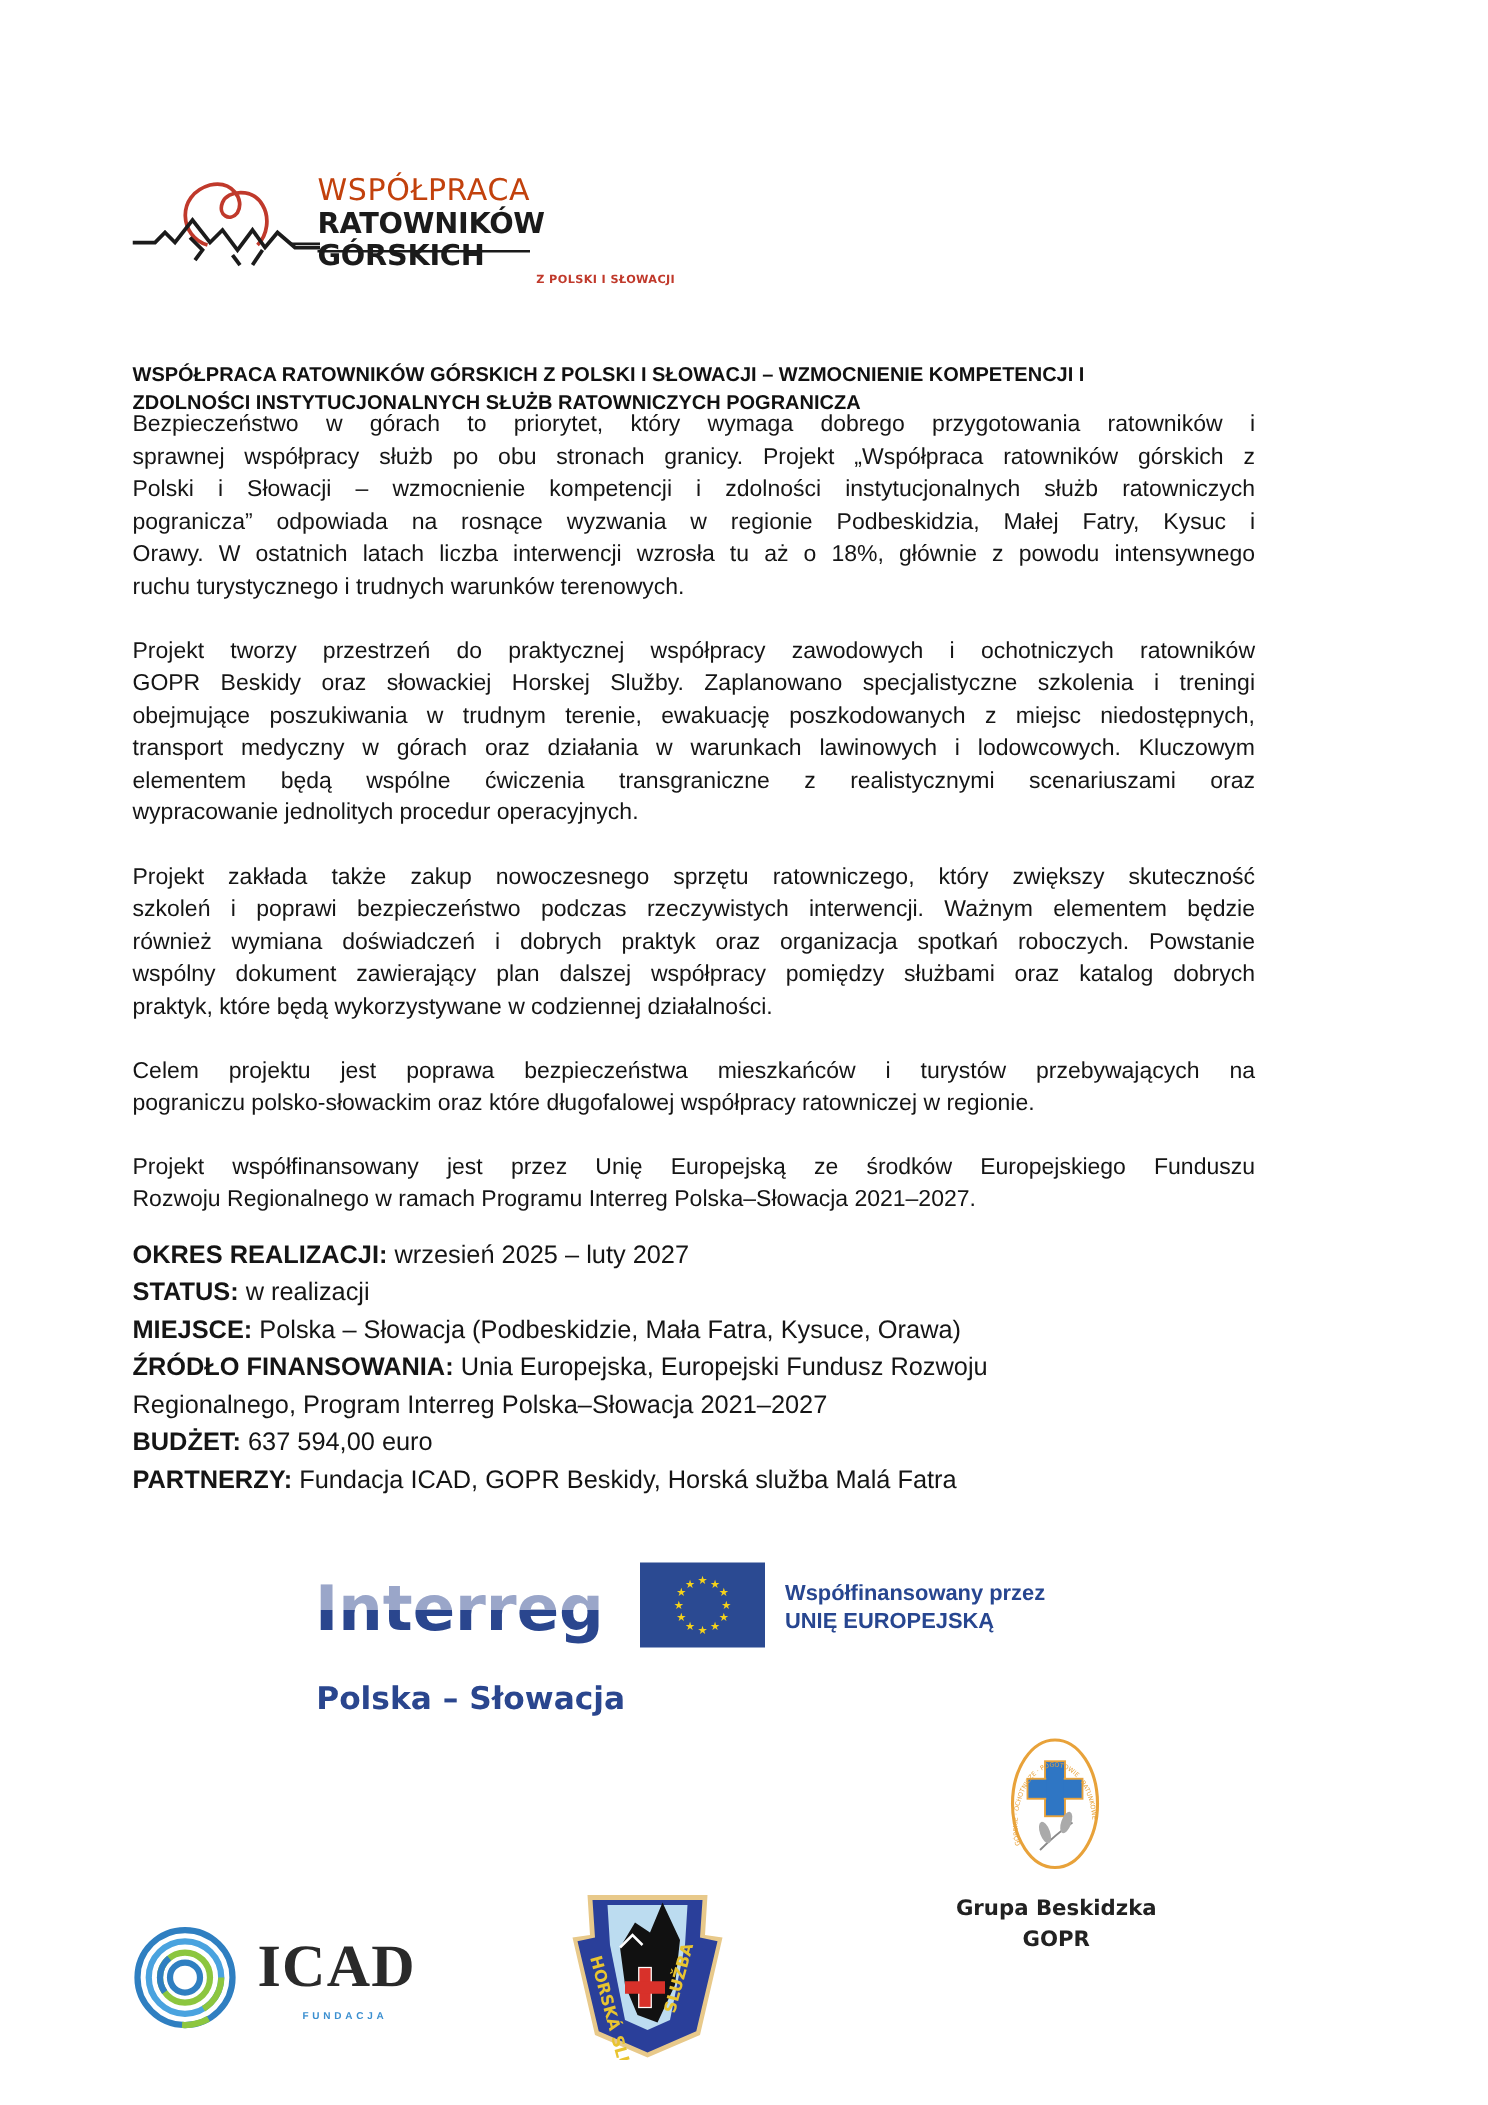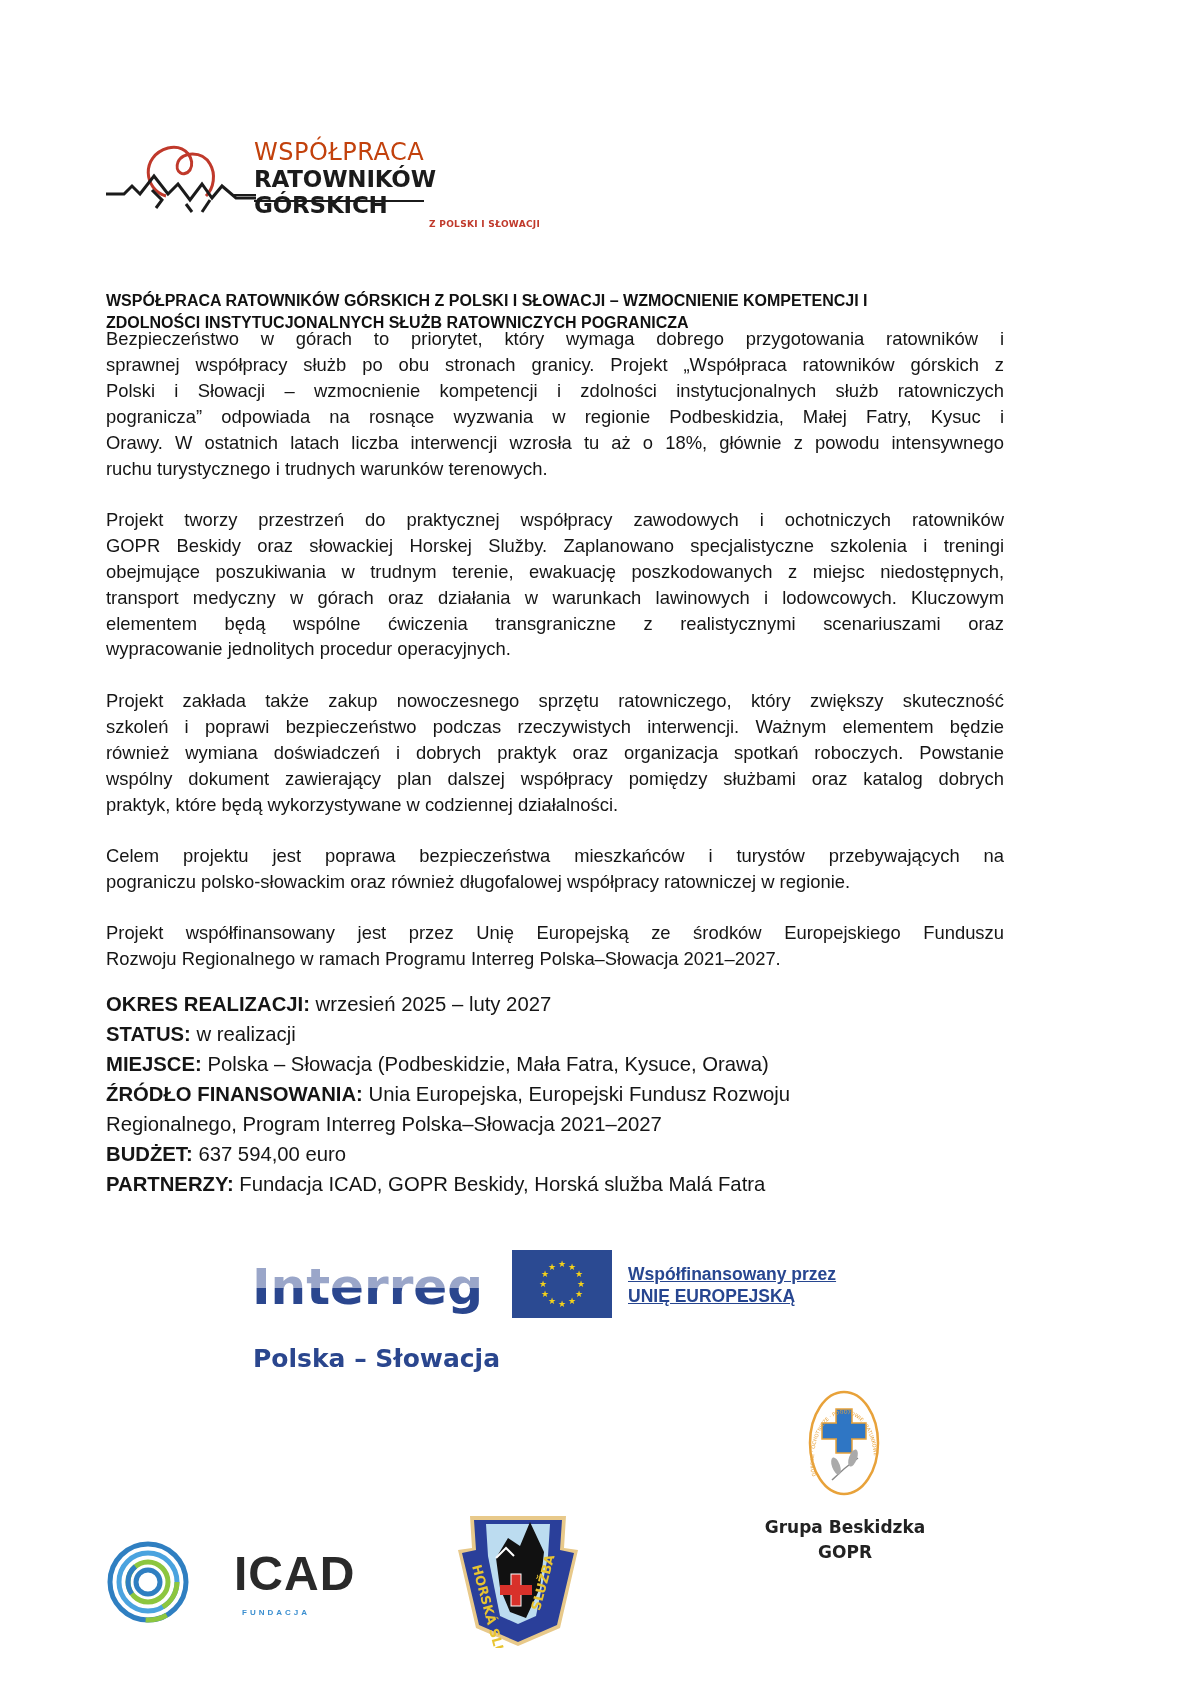--- a/index.html
+++ b/index.html
@@ -22,25 +22,25 @@
   #body p .ln.last { text-align-last: left; }
 
   
   #info { left: 106px; top: 989px; width: 900px; font-size: 20.3px; line-height: 30px; color: #151515; }
   #info .row b { font-weight: bold; }
   #info .row { white-space: nowrap; }
 
   
   #interreg { left: 252px; top: 1252px; width: 240px; height: 80px; }
   #eu-flag { left: 512px; top: 1250px; width: 100px; height: 68px; background: #2b4a92; }
-  #eu-text { left: 628px; top: 1263px; font-size: 17.5px; font-weight: bold; color: #274690; line-height: 22px; text-decoration: underline; }
+  #eu-text { left: 628px; top: 1263px; font-size: 17.5px; font-weight: bold; color: #274690; line-height: 22px; }
   #polska { left: 253px; top: 1344px; font-family: "DejaVu Sans", sans-serif; font-size: 25px; font-weight: bold; color: #2a468e; text-align: right; }
 
   #icad { left: 106px; top: 1540px; width: 240px; height: 90px; }
-  #icad .name { position: absolute; left: 100px; top: 6px; font-family: Liberation Sans, sans-serif; font-size: 48px; font-weight: bold; color: #2a2a2a; letter-spacing: 1px; margin-left: 28px; }
+  #icad .name { position: absolute; left: 100px; top: 6px; font-family: Liberation Serif, serif; font-size: 48px; font-weight: bold; color: #2a2a2a; letter-spacing: 1px; }
   #icad .sub { position: absolute; left: 136px; top: 68px; font-size: 8px; font-weight: bold; color: #3b8fd0; letter-spacing: 3px; }
 
   #horska { left: 456px; top: 1508px; width: 124px; height: 140px; }
   #gopr { left: 806px; top: 1388px; width: 76px; height: 110px; }
   #gopr-text { left: 755px; top: 1515px; width: 180px; text-align: center; font-family: "DejaVu Sans", sans-serif; font-size: 17px; font-weight: bold; color: #222; line-height: 25px; }
 </style>
 </head>
 <body>
 
 <div id="logo" class="abs">
@@ -82,21 +82,21 @@
   </p>
   <p>
     <span class="ln">Projekt zakłada także zakup nowoczesnego sprzętu ratowniczego, który zwiększy skuteczność</span>
     <span class="ln">szkoleń i poprawi bezpieczeństwo podczas rzeczywistych interwencji. Ważnym elementem będzie</span>
     <span class="ln">również wymiana doświadczeń i dobrych praktyk oraz organizacja spotkań roboczych. Powstanie</span>
     <span class="ln">wspólny dokument zawierający plan dalszej współpracy pomiędzy służbami oraz katalog dobrych</span>
     <span class="ln last">praktyk, które będą wykorzystywane w codziennej działalności.</span>
   </p>
   <p>
     <span class="ln">Celem projektu jest poprawa bezpieczeństwa mieszkańców i turystów przebywających na</span>
-    <span class="ln last">pograniczu polsko-słowackim oraz również długofalowej współpracy ratowniczej w regionie.</span>
+    <span class="ln last">pograniczu polsko-słowackim oraz które długofalowej współpracy ratowniczej w regionie.</span>
   </p>
   <p>
     <span class="ln">Projekt współfinansowany jest przez Unię Europejską ze środków Europejskiego Funduszu</span>
     <span class="ln last">Rozwoju Regionalnego w ramach Programu Interreg Polska–Słowacja 2021–2027.</span>
   </p>
 </div>
 
 <div id="info" class="abs">
   <div class="row"><b>OKRES REALIZACJI:</b><span> wrzesień 2025 – luty 2027</span></div>
   <div class="row"><b>STATUS:</b><span> w realizacji</span></div>

